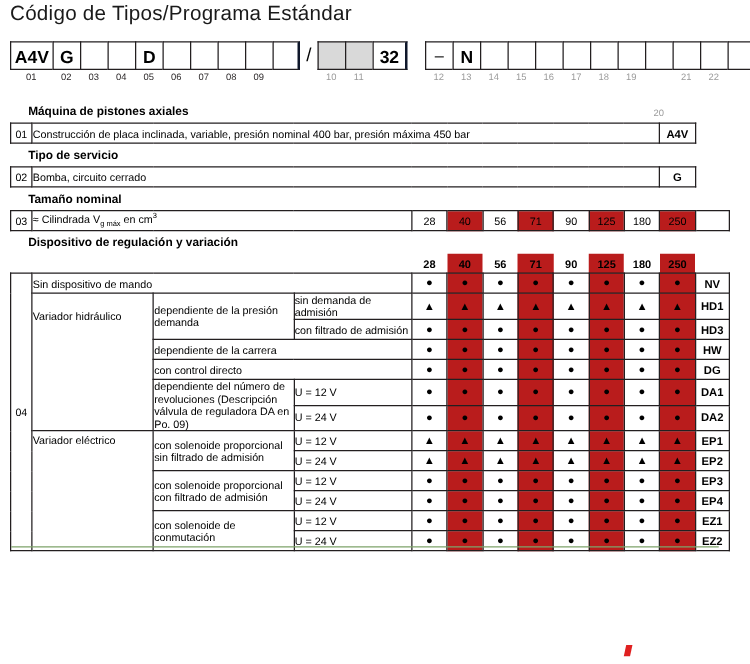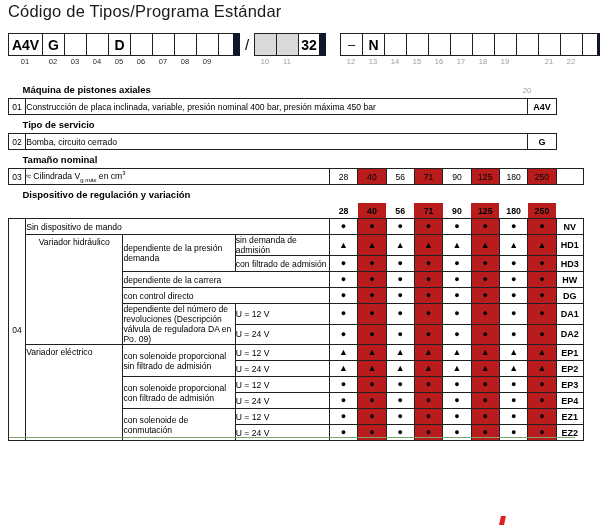--- a/index.html
+++ b/index.html
@@ -41,21 +41,21 @@
     box-sizing: border-box;
     height: 23px;
     border: 1px solid #231f20;
     border-right: none;
     display: flex;
     align-items: center;
     justify-content: center;
     font-size: 13px;
     background: #fff;
   }
-  .cell.last { border-right: 7px solid #0f172a; }
+  .cell.last { border-right: 2px solid #0f172a; }
   .cell.gray { background: #d9d9d9; }
   .cell.bold { font-weight: bold; font-size: 14px; }
   .cell.sep {
     border: none;
     background: transparent;
     font-size: 15px;
     width: 14px;
   }
   .numrow {
     position: absolute;
@@ -262,21 +262,21 @@
           <td class="mark shade">●</td>
           <td class="mark">●</td>
           <td class="mark shade">●</td>
           <td class="mark">●</td>
           <td class="mark shade">●</td>
           <td class="mark">●</td>
           <td class="mark shade">●</td>
           <td class="right-code">NV</td>
         </tr>
         <tr>
-          <td class="vlabel" rowspan="6" style="width:95px;vertical-align:top;padding-top:2px;text-align:center;">Variador hidráulico</td>
+          <td class="vlabel" rowspan="6" style="width:95px;vertical-align:top;padding-top:13px;">Variador hidráulico</td>
           <td class="sub" rowspan="2" style="width:110px;">dependiente de la presión demanda</td>
           <td class="sub" colspan="1" style="width:92px;">sin demanda de admisión</td>
           <td class="mark">▲</td>
           <td class="mark shade">▲</td>
           <td class="mark">▲</td>
           <td class="mark shade">▲</td>
           <td class="mark">▲</td>
           <td class="mark shade">▲</td>
           <td class="mark">▲</td>
           <td class="mark shade">▲</td>

